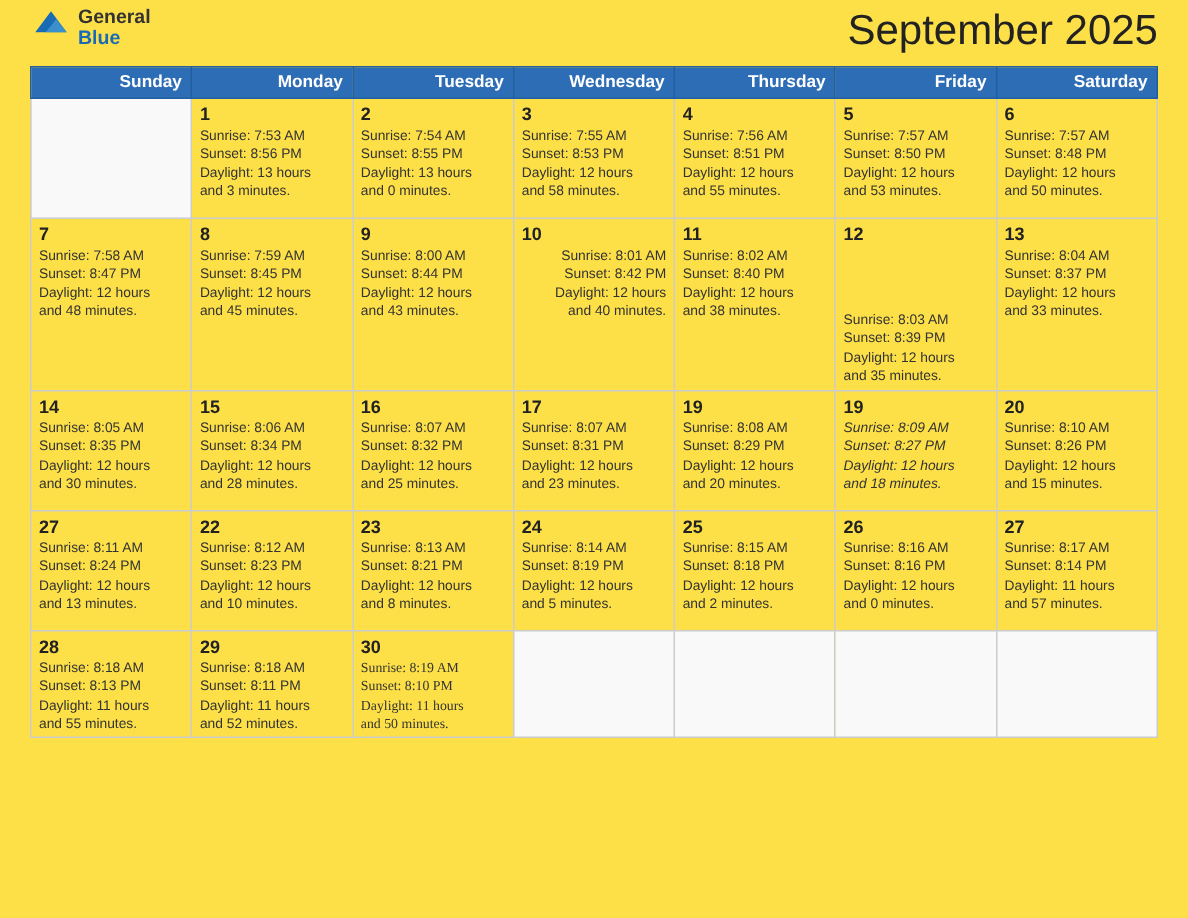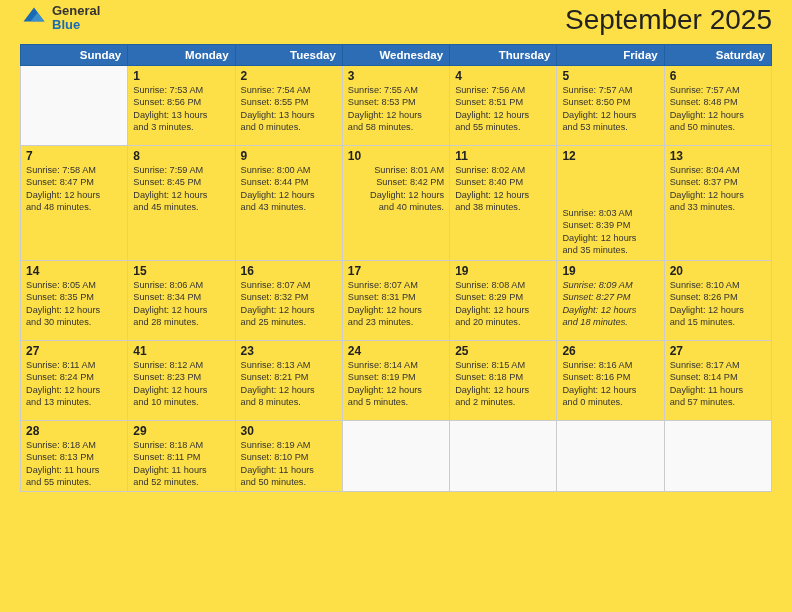--- a/index.html
+++ b/index.html
@@ -274,21 +274,21 @@
         </tr>
         <tr>
           <td>
             <span class="day-num">27</span>
             <div class="day-info" style="white-space: pre-line;">Sunrise: 8:11 AM
 Sunset: 8:24 PM
 Daylight: 12 hours
 and 13 minutes.</div>
           </td>
           <td>
-            <span class="day-num">41</span>
+            <span class="day-num">22</span>
             <div class="day-info" style="white-space: pre-line;">Sunrise: 8:12 AM
 Sunset: 8:23 PM
 Daylight: 12 hours
 and 10 minutes.</div>
           </td>
           <td>
             <span class="day-num">23</span>
             <div class="day-info" style="white-space: pre-line;">Sunrise: 8:13 AM
 Sunset: 8:21 PM
 Daylight: 12 hours
@@ -333,21 +333,21 @@
           </td>
           <td>
             <span class="day-num">29</span>
             <div class="day-info" style="white-space: pre-line;">Sunrise: 8:18 AM
 Sunset: 8:11 PM
 Daylight: 11 hours
 and 52 minutes.</div>
           </td>
           <td>
             <span class="day-num">30</span>
-            <div class="day-info" style="white-space: pre-line;">Sunrise: 8:19 AM
+            <div class="day-info" style="white-space: pre-line; font-family: Liberation Serif, serif;">Sunrise: 8:19 AM
 Sunset: 8:10 PM
 Daylight: 11 hours
 and 50 minutes.</div>
           </td>
           <td class="empty-cell"></td>
           <td class="empty-cell"></td>
           <td class="empty-cell"></td>
           <td class="empty-cell"></td>
         </tr>
       </tbody>

